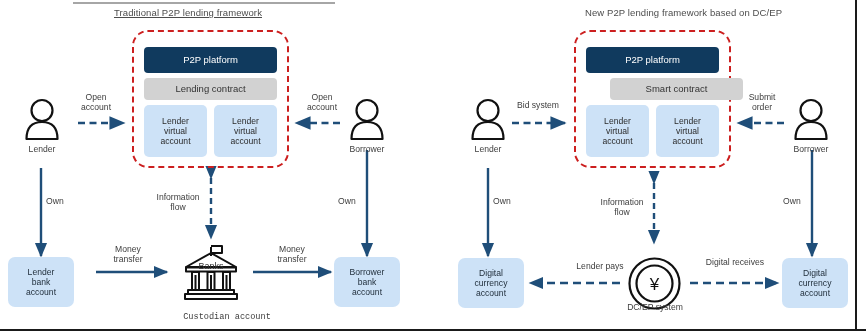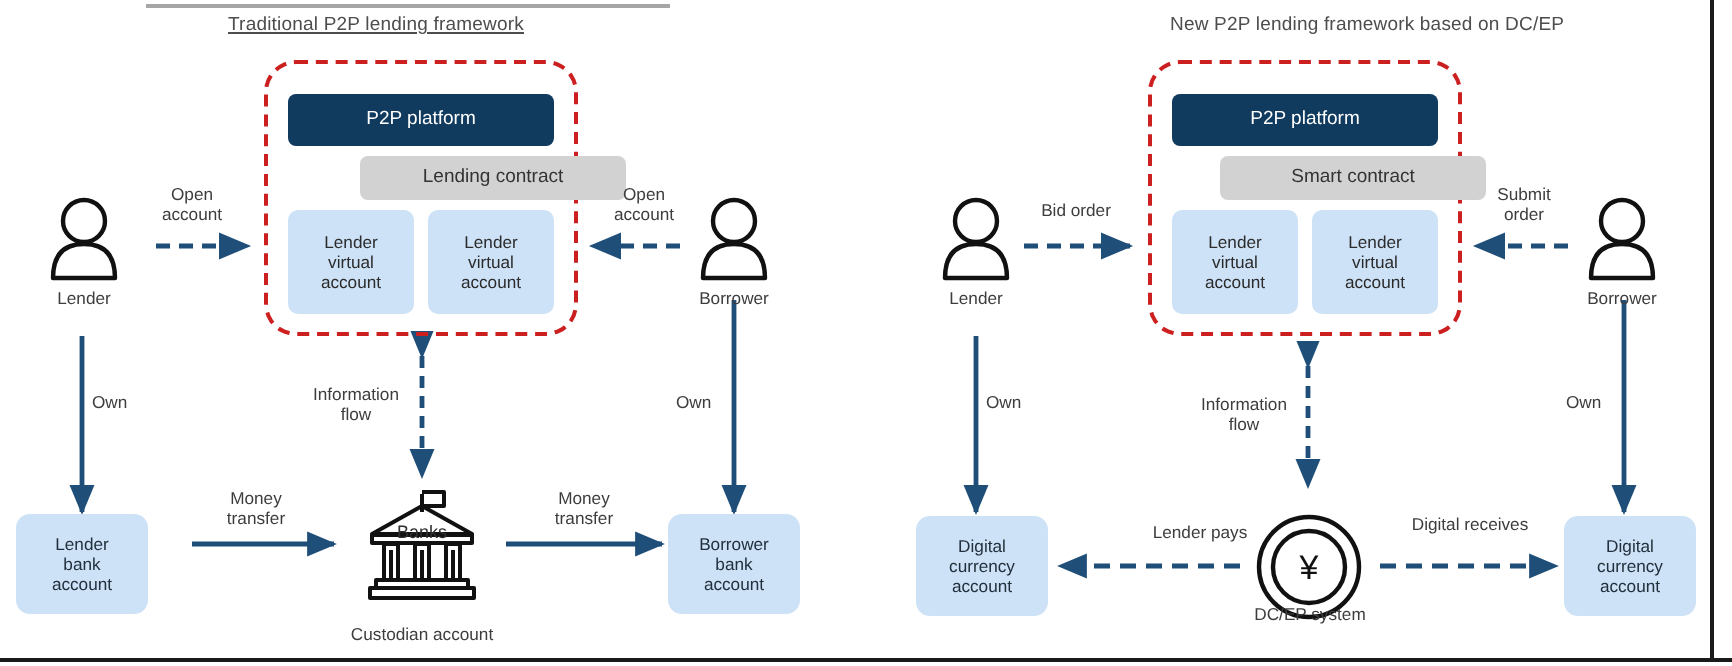--- a/index.html
+++ b/index.html
@@ -70,21 +70,21 @@
     <line x1="620" y1="283" x2="530" y2="283" stroke="#1f4e79" stroke-width="2.4" stroke-dasharray="8,5" marker-end="url(#ahN)"></line>
 
     <line x1="690" y1="283" x2="778" y2="283" stroke="#1f4e79" stroke-width="2.4" stroke-dasharray="8,5" marker-end="url(#ahN)"></line>
   </svg>
 
   <div class="panel-title" style="left:114px;top:7px;text-decoration:underline;">Traditional P2P lending framework</div>
 
   <div class="red-box" style="left:132px;top:30px;width:157px;height:138px;"></div>
 
   <div class="blk blk-dark" style="left:144px;top:47px;width:133px;height:26px;">P2P platform</div>
-  <div class="blk blk-gray" style="left:144px;top:78px;width:133px;height:22px;margin-left:36px;">Lending contract</div>
+  <div class="blk blk-gray" style="left:144px;top:78px;width:133px;height:22px;">Lending contract</div>
   <div class="blk blk-lblue" style="left:144px;top:105px;width:63px;height:52px;white-space:pre-line;">Lender
 virtual
 account</div>
   <div class="blk blk-lblue" style="left:214px;top:105px;width:63px;height:52px;white-space:pre-line;">Lender
 virtual
 account</div>
 
   <div class="icon-wrap" style="left:22px;top:98px;width:40px;height:42px;">
     <svg width="40" height="42" viewBox="0 0 40 42">
       <circle cx="20" cy="12.5" r="10.5" fill="none" stroke="#111" stroke-width="2.2"></circle>
@@ -134,21 +134,21 @@
         <rect x="12" y="29" width="7" height="18"></rect>
         <rect x="27.5" y="29" width="7" height="18"></rect>
         <rect x="43" y="29" width="7" height="18"></rect>
         <path d="M15.5,32 L15.5,46 M31,32 L31,46 M46.5,32 L46.5,46"></path>
         <rect x="8" y="47" width="46" height="4"></rect>
         <rect x="5" y="51" width="52" height="5"></rect>
       </g>
       <text x="31" y="26" font-family="Liberation Sans, sans-serif" font-size="9" fill="#2f2f2f" text-anchor="middle">Banks</text>
     </svg>
   </div>
-  <div class="caption" style="left:166px;top:312px;width:90px;">Custodian account</div>
+  <div class="caption" style="left:182px;top:312px;width:90px;font-family:Liberation Mono, monospace;">Custodian account</div>
 
   <div class="panel-title" style="left:585px;top:7px;">New P2P lending framework based on DC/EP</div>
 
   <div class="red-box" style="left:574px;top:30px;width:157px;height:138px;"></div>
 
   <div class="blk blk-dark" style="left:586px;top:47px;width:133px;height:26px;">P2P platform</div>
   <div class="blk blk-gray" style="left:586px;top:78px;width:133px;height:22px;margin-left:24px;">Smart contract</div>
   <div class="blk blk-lblue" style="left:586px;top:105px;width:63px;height:52px;white-space:pre-line;">Lender
 virtual
 account</div>
@@ -165,21 +165,21 @@
   <div class="caption" style="left:460px;top:144px;width:56px;">Lender</div>
 
   <div class="icon-wrap" style="left:791px;top:98px;width:40px;height:42px;">
     <svg width="40" height="42" viewBox="0 0 40 42">
       <circle cx="20" cy="12.5" r="10.5" fill="none" stroke="#111" stroke-width="2.2"></circle>
       <path d="M4.5,41 C4.5,27.5 12,24 20,24 C28,24 35.5,27.5 35.5,41 Z" fill="none" stroke="#111" stroke-width="2.2" stroke-linejoin="round"></path>
     </svg>
   </div>
   <div class="caption" style="left:783px;top:144px;width:56px;">Borrower</div>
 
-  <div class="lbl" style="left:505px;top:100px;width:66px;">Bid order</div>
+  <div class="lbl" style="left:505px;top:100px;width:66px;">Bid system</div>
   <div class="lbl" style="left:736px;top:92px;width:52px;white-space:pre-line;">Submit
 order</div>
 
   <div class="lbl" style="left:493px;top:196px;width:30px;text-align:left;">Own</div>
   <div class="lbl" style="left:783px;top:196px;width:30px;text-align:left;">Own</div>
 
   <div class="lbl" style="left:594px;top:197px;width:56px;white-space:pre-line;">Information
 flow</div>
 
   <div class="lbl" style="left:565px;top:261px;width:70px;">Lender pays</div>

